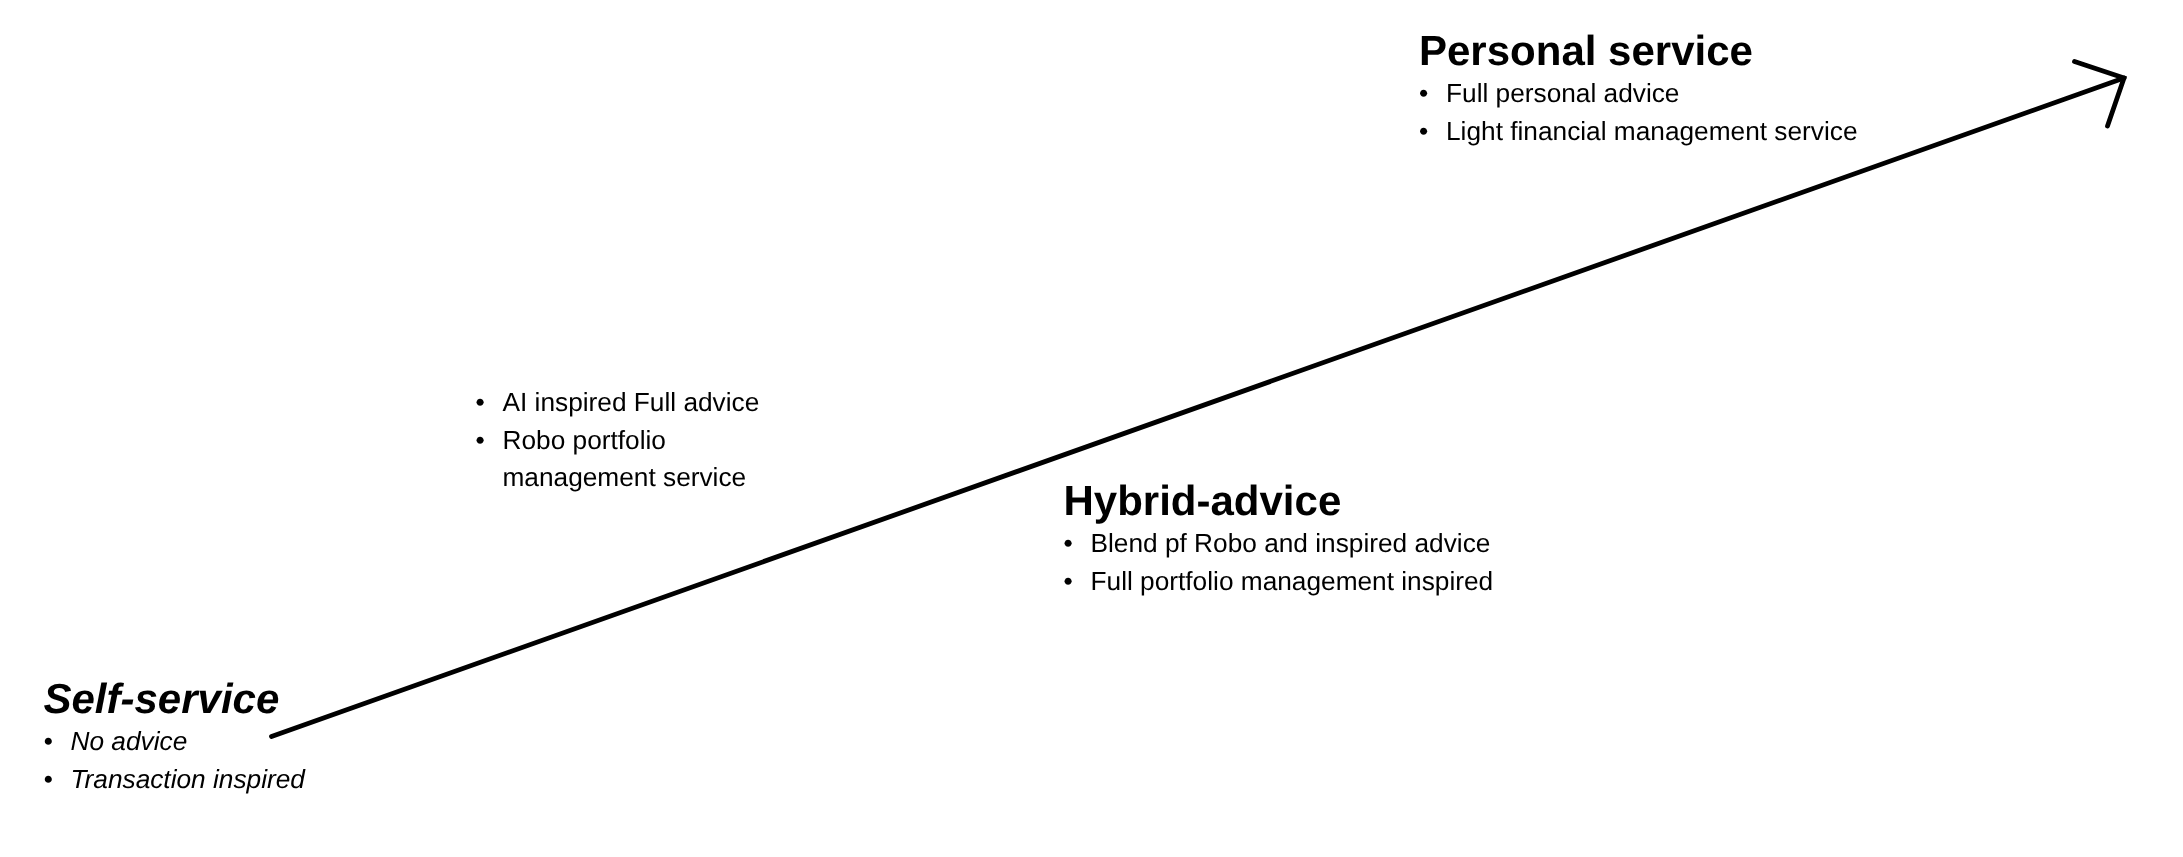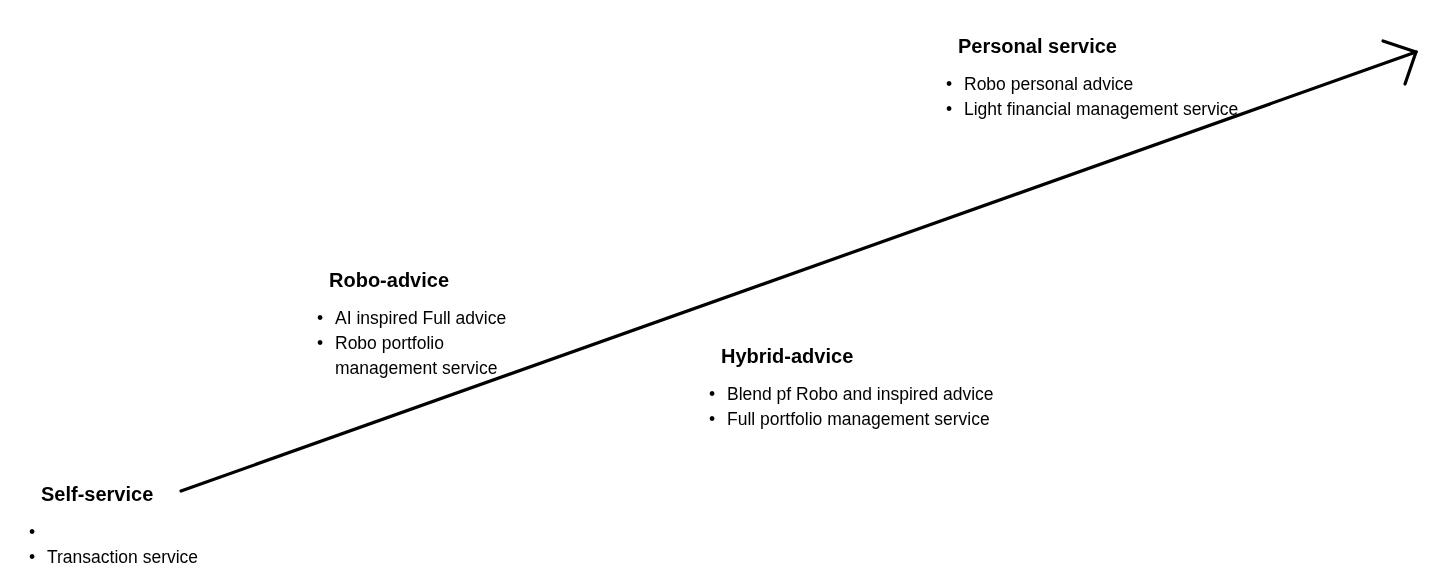--- a/index.html
+++ b/index.html
@@ -22,22 +22,22 @@
     top: 0;
     width: 1455px;
     height: 571px;
     z-index: 0;
   }
   .stage {
     position: absolute;
     z-index: 1;
   }
   .stage-title {
-    margin: 12px;
-    font-size: 20px;
+    margin: 0;
+    font-size: 28px;
     font-weight: 700;
     line-height: 28px;
     color: #000000;
   }
   .stage-bullets {
     margin: 2px 0 0 0;
     padding: 0;
     list-style: none;
   }
   .bullet {
@@ -47,52 +47,52 @@
     line-height: 25px;
     color: #000000;
   }
   .bullet .marker {
     flex: 0 0 18px;
     width: 18px;
   }
   .bullet .bullet-text {
     flex: 1 1 auto;
   }
-  #stage-self      { left: 29px;  top: 468px; }
+  #stage-self      { left: 29px;  top: 452px; font-style: italic; }
   #stage-robo      { left: 317px; top: 254px; width: 226px; }
-  #stage-hybrid    { left: 709px; top: 330px; }
+  #stage-hybrid    { left: 709px; top: 320px; }
   #stage-personal  { left: 946px; top: 20px;  }
 </style>
 </head>
 <body>
 
 <div class="canvas">
 
   <svg class="arrow-svg" viewBox="0 0 1455 571" xmlns="http://www.w3.org/2000/svg" aria-hidden="true">
     <g stroke="#000000" stroke-width="3.2" stroke-linecap="round" fill="none">
       <line x1="181" y1="491" x2="1416" y2="52"></line>
       <polyline points="1383,41 1416,52 1405,84"></polyline>
     </g>
   </svg>
 
   <section class="stage" id="stage-self">
     <h2 class="stage-title">Self-service</h2>
     <ul class="stage-bullets">
       <li class="bullet">
         <span class="marker">•</span>
+        <span class="bullet-text">No advice</span>
       </li>
       <li class="bullet">
         <span class="marker">•</span>
-        <span class="bullet-text">Transaction service</span>
+        <span class="bullet-text">Transaction inspired</span>
       </li>
     </ul>
   </section>
 
   <section class="stage" id="stage-robo">
-    <h2 class="stage-title">Robo-advice</h2>
     <ul class="stage-bullets">
       <li class="bullet">
         <span class="marker">•</span>
         <span class="bullet-text">AI inspired Full advice</span>
       </li>
       <li class="bullet">
         <span class="marker">•</span>
         <span class="bullet-text">Robo portfolio management service</span>
       </li>
     </ul>
@@ -100,31 +100,31 @@
 
   <section class="stage" id="stage-hybrid">
     <h2 class="stage-title">Hybrid-advice</h2>
     <ul class="stage-bullets">
       <li class="bullet">
         <span class="marker">•</span>
         <span class="bullet-text">Blend pf Robo and inspired advice</span>
       </li>
       <li class="bullet">
         <span class="marker">•</span>
-        <span class="bullet-text">Full portfolio management service</span>
+        <span class="bullet-text">Full portfolio management inspired</span>
       </li>
     </ul>
   </section>
 
   <section class="stage" id="stage-personal">
     <h2 class="stage-title">Personal service</h2>
     <ul class="stage-bullets">
       <li class="bullet">
         <span class="marker">•</span>
-        <span class="bullet-text">Robo personal advice</span>
+        <span class="bullet-text">Full personal advice</span>
       </li>
       <li class="bullet">
         <span class="marker">•</span>
         <span class="bullet-text">Light financial management service</span>
       </li>
     </ul>
   </section>
 
 </div>
 

